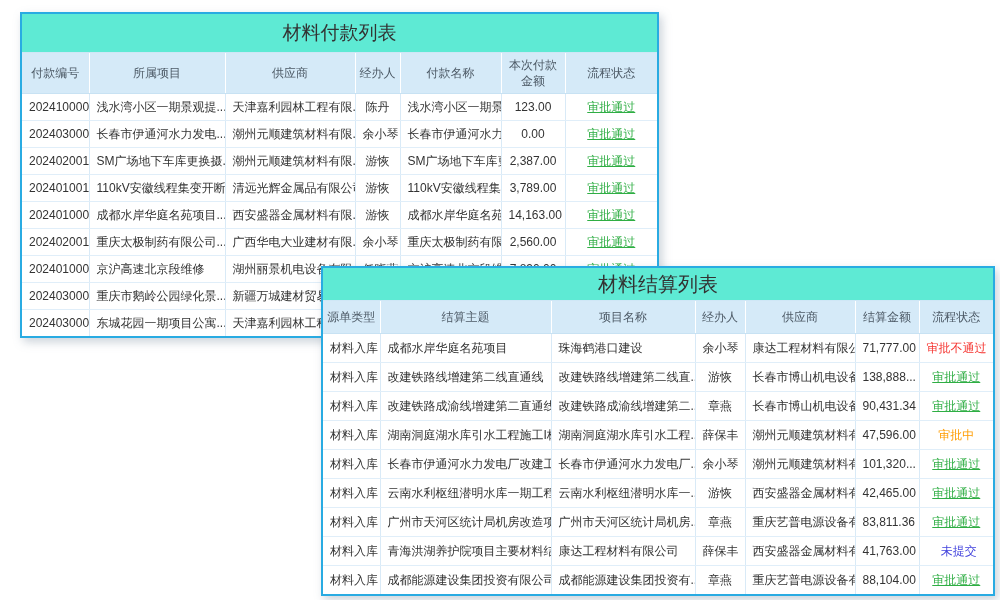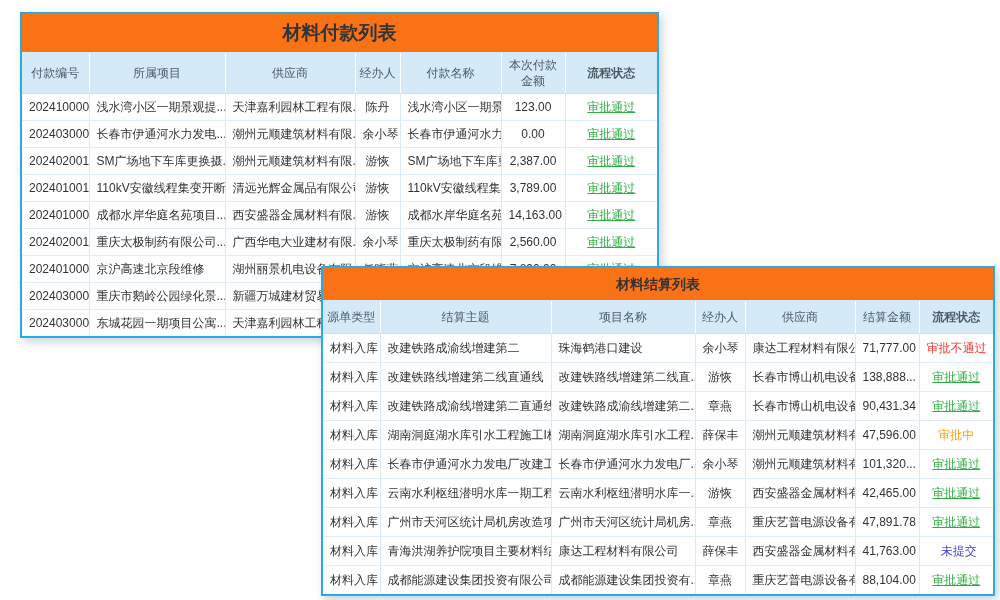--- a/index.html
+++ b/index.html
@@ -9,33 +9,33 @@
     overflow:hidden;
   }
   .panel{
     position:absolute;background:#fff;box-sizing:border-box;
     border:2px solid var(--border,#29abe2);
     box-shadow:3px 4px 9px rgba(110,130,150,.35);
   }
   .panel-payment{left:20px;top:12px;width:639px;z-index:1;}
   .panel-settlement{left:321px;top:266px;width:674px;z-index:2;}
   .panel-title{
-    text-align:center;font-weight:bold;color:#333;
-    border-bottom:1px solid #cfe7f6;background:#f97316;
+    text-align:center;font-weight:normal;color:#333;
+    border-bottom:1px solid #cfe7f6;background:#5eead4;
   }
   .panel-payment .panel-title{height:38px;line-height:38px;font-size:19px;}
-  .panel-settlement .panel-title{height:32px;line-height:32px;font-size:14px;}
+  .panel-settlement .panel-title{height:32px;line-height:32px;font-size:20px;}
   table.grid{border-collapse:collapse;table-layout:fixed;width:100%;}
   .grid th{
     background:var(--header-bg,#d5eaf8);color:#4d5a66;font-weight:normal;
     font-size:12px;line-height:1.35;padding:4px 3px;text-align:center;
     border-right:1px solid #ffffff;border-bottom:1px solid #c8e2f3;
     white-space:normal;overflow:hidden;
   }
-  .grid th:last-child{border-right:none;font-weight:bold;}
+  .grid th:last-child{border-right:none;}
   .panel-payment .grid th{height:28px;}
   .panel-settlement .grid th{height:24px;}
   .grid td{
     font-size:12px;color:#333;padding:0 7px;white-space:nowrap;overflow:hidden;
     border-right:1px solid #d9eaf7;border-bottom:1px solid #e0eef9;
     background:#fff;
   }
   .grid td:last-child{border-right:none;}
   .grid tr:last-child td{border-bottom:none;}
   .panel-payment .grid td{height:26px;}
@@ -182,21 +182,21 @@
           <th>项目名称</th>
           <th>经办人</th>
           <th>供应商</th>
           <th>结算金额</th>
           <th>流程状态</th>
         </tr>
       </thead>
     <tbody>
         <tr>
           <td class="al-l plain">材料入库</td>
-          <td class="al-l link">改建铁路成渝线增建第二</td>
+          <td class="al-l link">成都水岸华庭名苑项目</td>
           <td class="al-l link">珠海鹤港口建设</td>
           <td class="al-c link">余小琴</td>
           <td class="al-l link">康达工程材料有限公司</td>
           <td class="al-r amt">71,777.00</td>
           <td class="al-c st-reject">审批不通过</td>
         </tr>
         <tr>
           <td class="al-l plain">材料入库</td>
           <td class="al-l link">改建铁路线增建第二线直通线（成...</td>
           <td class="al-l link">改建铁路线增建第二线直...</td>
@@ -240,21 +240,21 @@
           <td class="al-l link">西安盛器金属材料有...</td>
           <td class="al-r amt">42,465.00</td>
           <td class="al-c st-pass">审批通过</td>
         </tr>
         <tr>
           <td class="al-l plain">材料入库</td>
           <td class="al-l link">广州市天河区统计局机房改造项目...</td>
           <td class="al-l link">广州市天河区统计局机房...</td>
           <td class="al-c link">章燕</td>
           <td class="al-l link">重庆艺普电源设备有...</td>
-          <td class="al-r amt">47,891.78</td>
+          <td class="al-r amt">83,811.36</td>
           <td class="al-c st-pass">审批通过</td>
         </tr>
         <tr>
           <td class="al-l plain">材料入库</td>
           <td class="al-l link">青海洪湖养护院项目主要材料结算</td>
           <td class="al-l link">康达工程材料有限公司</td>
           <td class="al-c link">薛保丰</td>
           <td class="al-l link">西安盛器金属材料有...</td>
           <td class="al-r amt">41,763.00</td>
           <td class="al-c st-draft">未提交</td>

